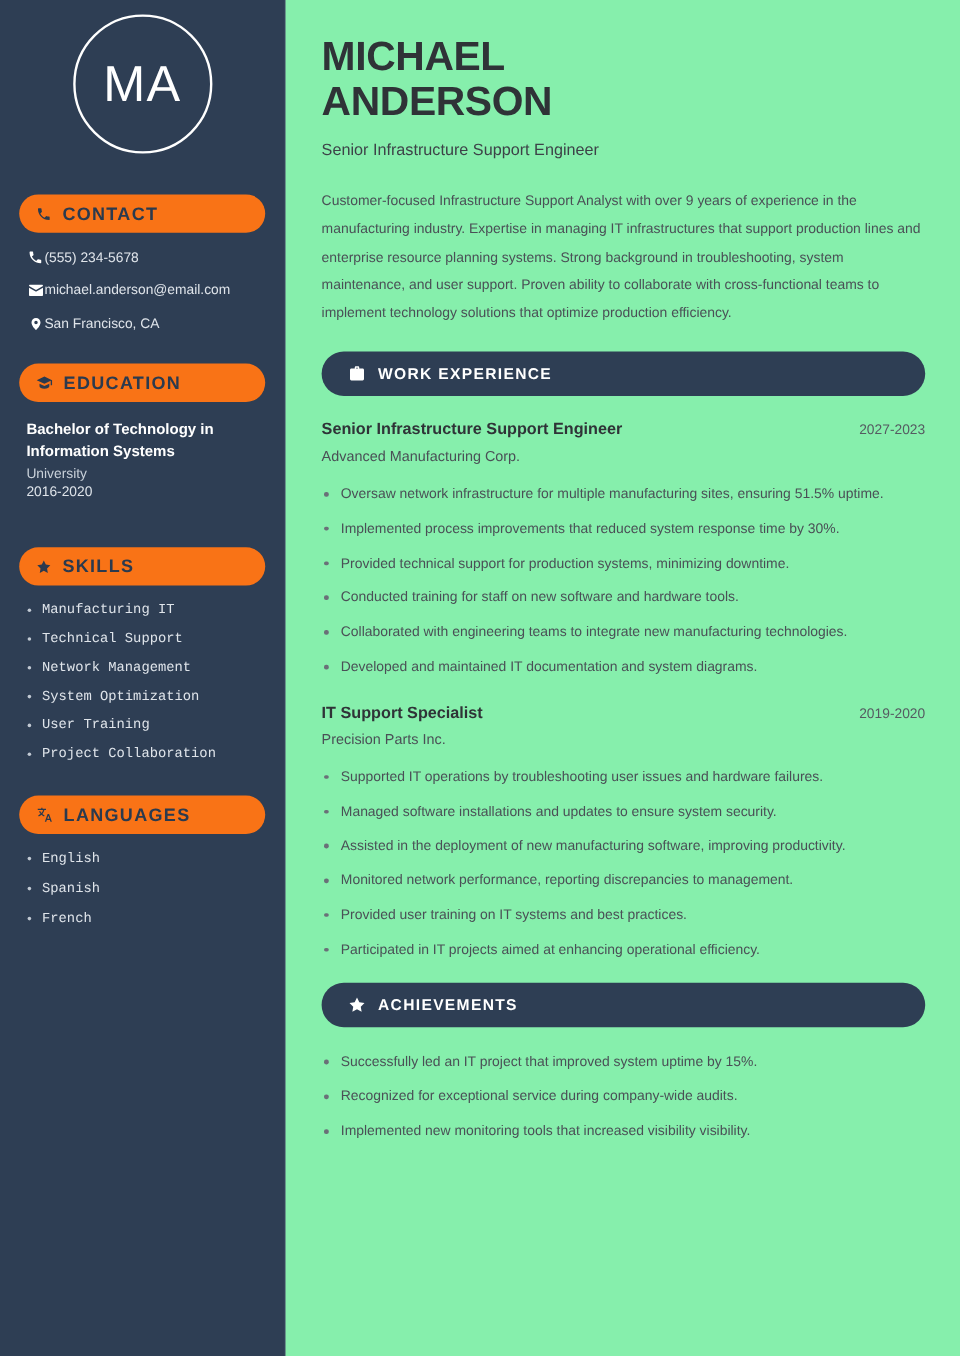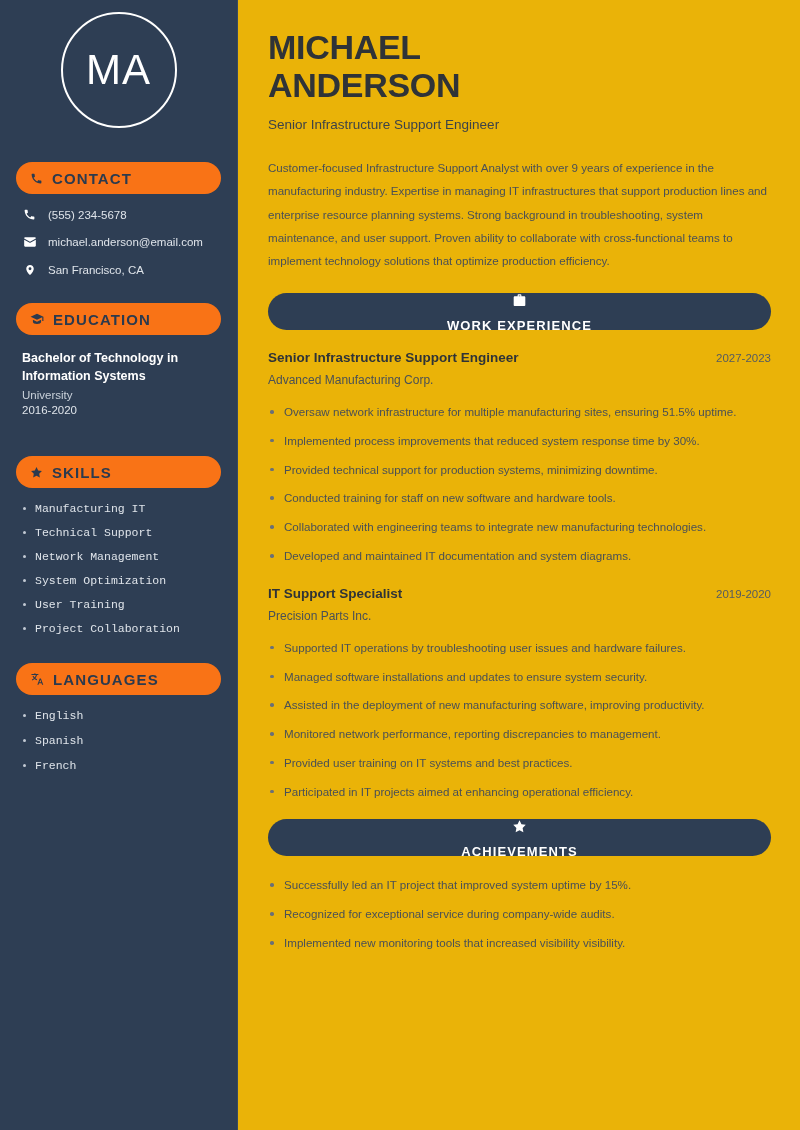--- a/index.html
+++ b/index.html
@@ -64,21 +64,20 @@
     font-weight: bold;
     letter-spacing: 1.1px;
     margin-bottom: 14px;
   }
   .pill svg { flex: 0 0 auto; display: block; }
 
   .contact-list { margin-bottom: 26px; }
   .contact-row {
     display: flex;
     align-items: center;
-    gap: 11px;
     padding: 0 6px;
     margin-bottom: 14px;
     font-size: 11.5px;
     color: #dfe4ea;
   }
   .contact-row .ico {
     width: 15px;
     flex: 0 0 15px;
     display: flex;
     justify-content: center;
@@ -110,21 +109,21 @@
     left: 1px; top: 5px;
     width: 3px; height: 3px;
     border-radius: 50%;
     background: #c2cad4;
   }
   .side-list.tight li { margin-bottom: 12px; }
 
   
   .main {
     flex: 1;
-    background: #eab308;
+    background: #86efac;
     padding: 28px 29px 0 30px;
   }
 
   .name {
     font-size: 34px;
     font-weight: bold;
     line-height: 1.12;
     letter-spacing: -0.3px;
     color: #2f3337;
     text-transform: uppercase;
@@ -149,21 +148,20 @@
     border-radius: 999px;
     height: 37px;
     display: flex;
     align-items: center;
     gap: 10px;
     padding: 0 22px;
     font-size: 13px;
     font-weight: bold;
     letter-spacing: 1.1px;
     margin-bottom: 20px;
-    flex-direction: column;
   }
   .bar svg { flex: 0 0 auto; display: block; }
 
   .job { margin-bottom: 6px; }
   .job-head {
     display: flex;
     justify-content: space-between;
     align-items: baseline;
   }
   .job-title { font-size: 13.5px; font-weight: bold; color: #2f3337; }

